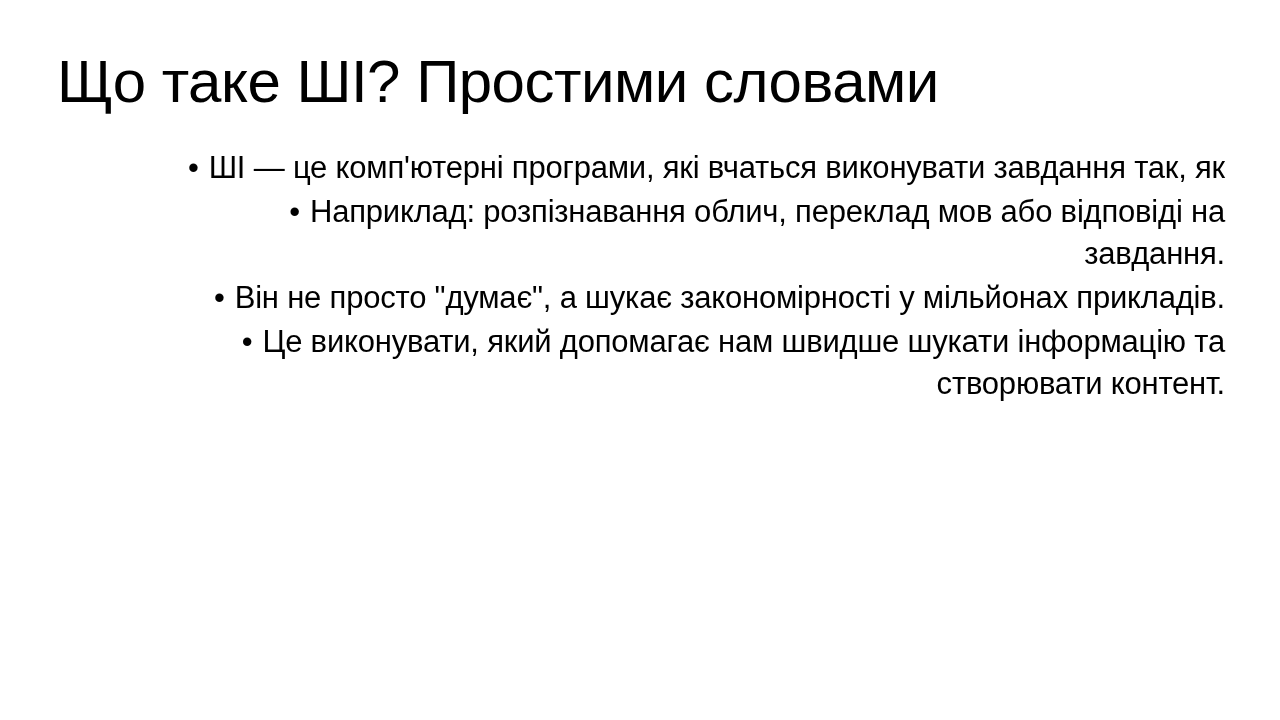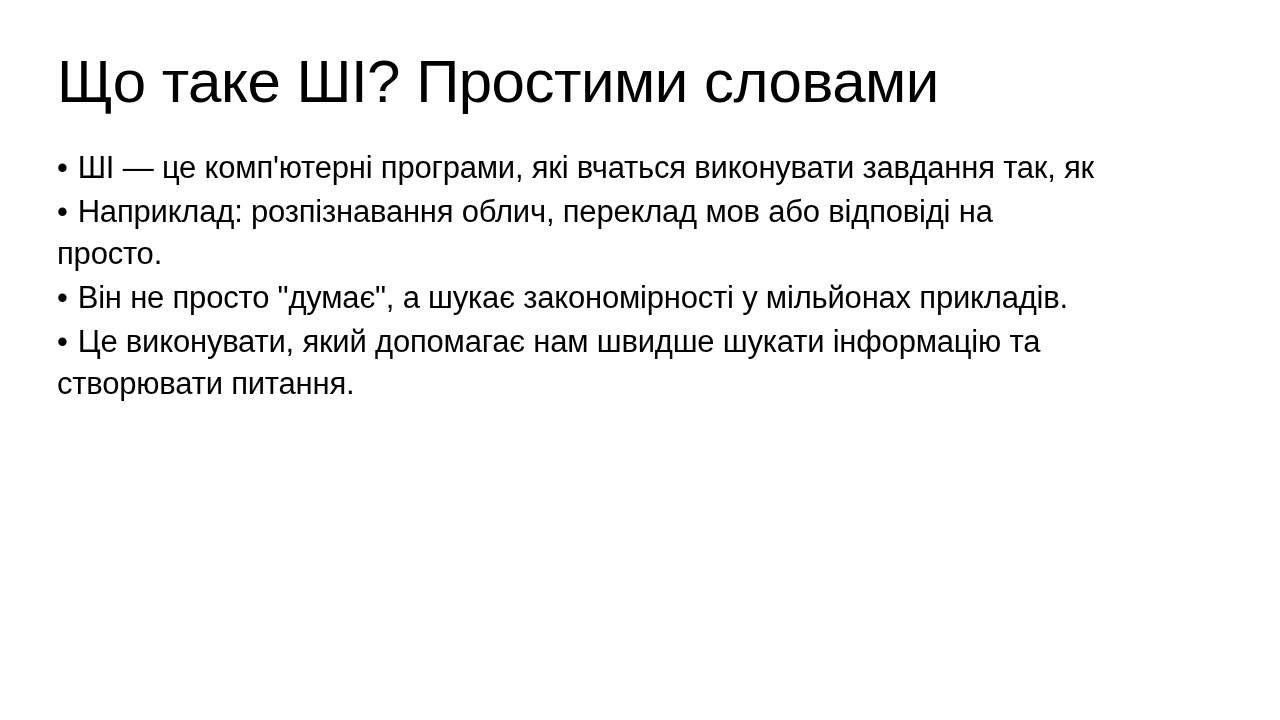--- a/index.html
+++ b/index.html
@@ -30,44 +30,45 @@
     white-space: nowrap;
   }
   .bullet-list {
     margin-top: 32px;
     font-size: 31px;
     line-height: 42px;
     letter-spacing: -0.2px;
   }
   .bullet {
     margin: 0 0 2px 0;
+    text-align: right;
   }
   .bullet-marker {
     margin-right: 10px;
   }
 </style>
 </head>
 <body>
 
 <div class="slide">
 
   <h1 class="slide-title">Що таке ШІ? Простими словами</h1>
 
   <div class="bullet-list">
 
     <p class="bullet">
       <span class="bullet-marker">•</span><span>ШІ — це комп'ютерні програми, які вчаться виконувати завдання так, як</span><br>
     </p>
 
     <p class="bullet">
-      <span class="bullet-marker">•</span><span>Наприклад: розпізнавання облич, переклад мов або відповіді на</span><br><span>просто.</span>
+      <span class="bullet-marker">•</span><span>Наприклад: розпізнавання облич, переклад мов або відповіді на</span><br><span>завдання.</span>
     </p>
 
     <p class="bullet">
       <span class="bullet-marker">•</span><span>Він не просто "думає", а шукає закономірності у мільйонах прикладів.</span>
     </p>
 
     <p class="bullet">
-      <span class="bullet-marker">•</span><span>Це виконувати, який допомагає нам швидше шукати інформацію та</span><br><span>створювати питання.</span>
+      <span class="bullet-marker">•</span><span>Це виконувати, який допомагає нам швидше шукати інформацію та</span><br><span>створювати контент.</span>
     </p>
 
   </div>
 </div>
 
 </body></html>

